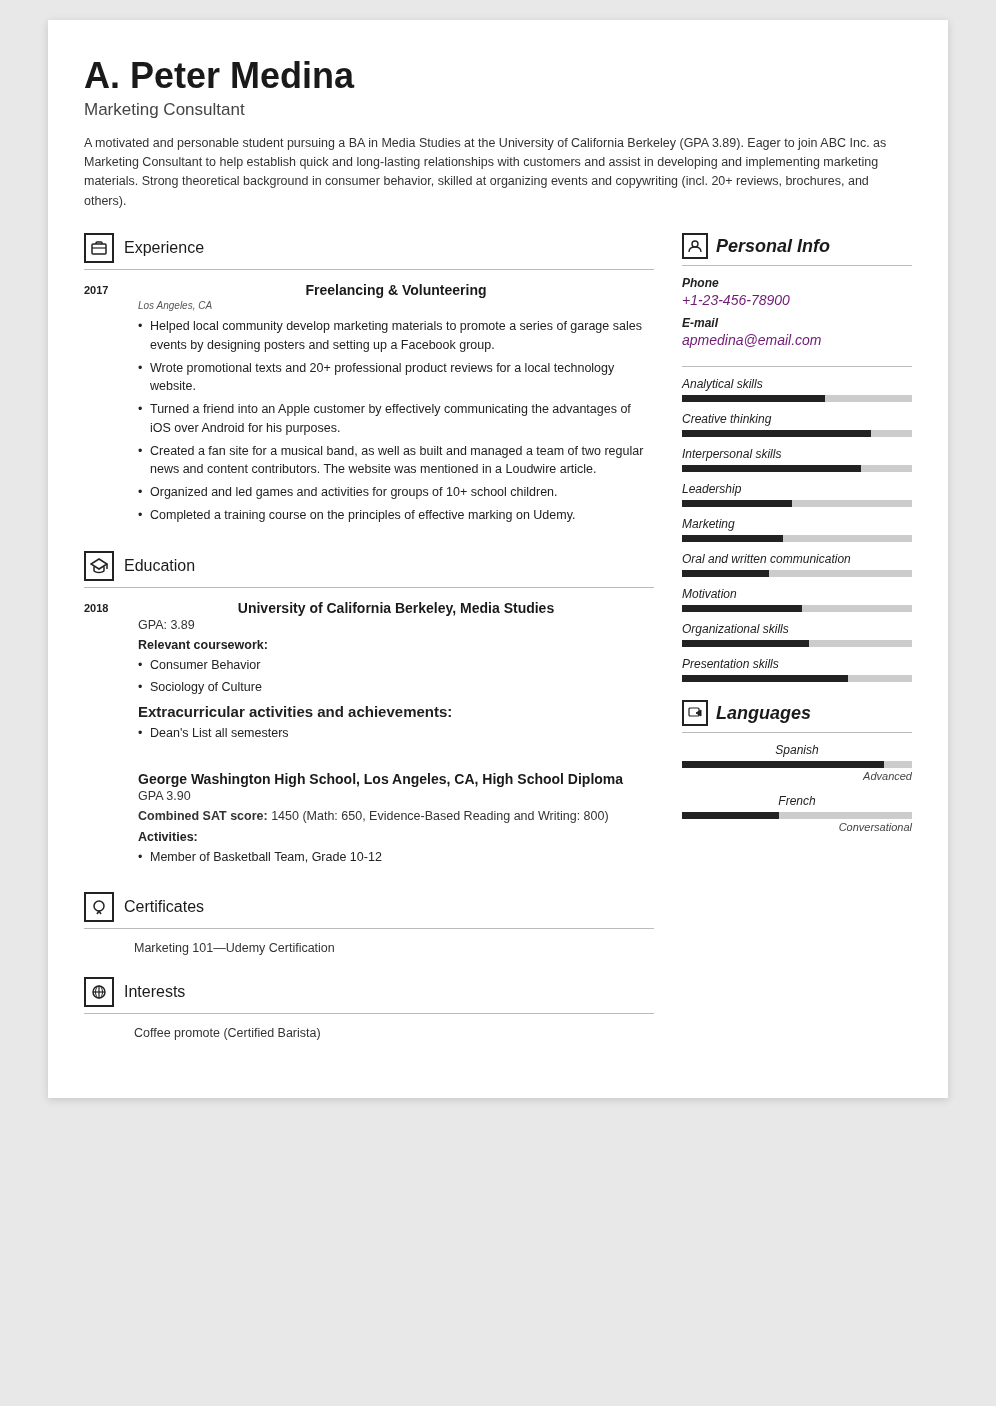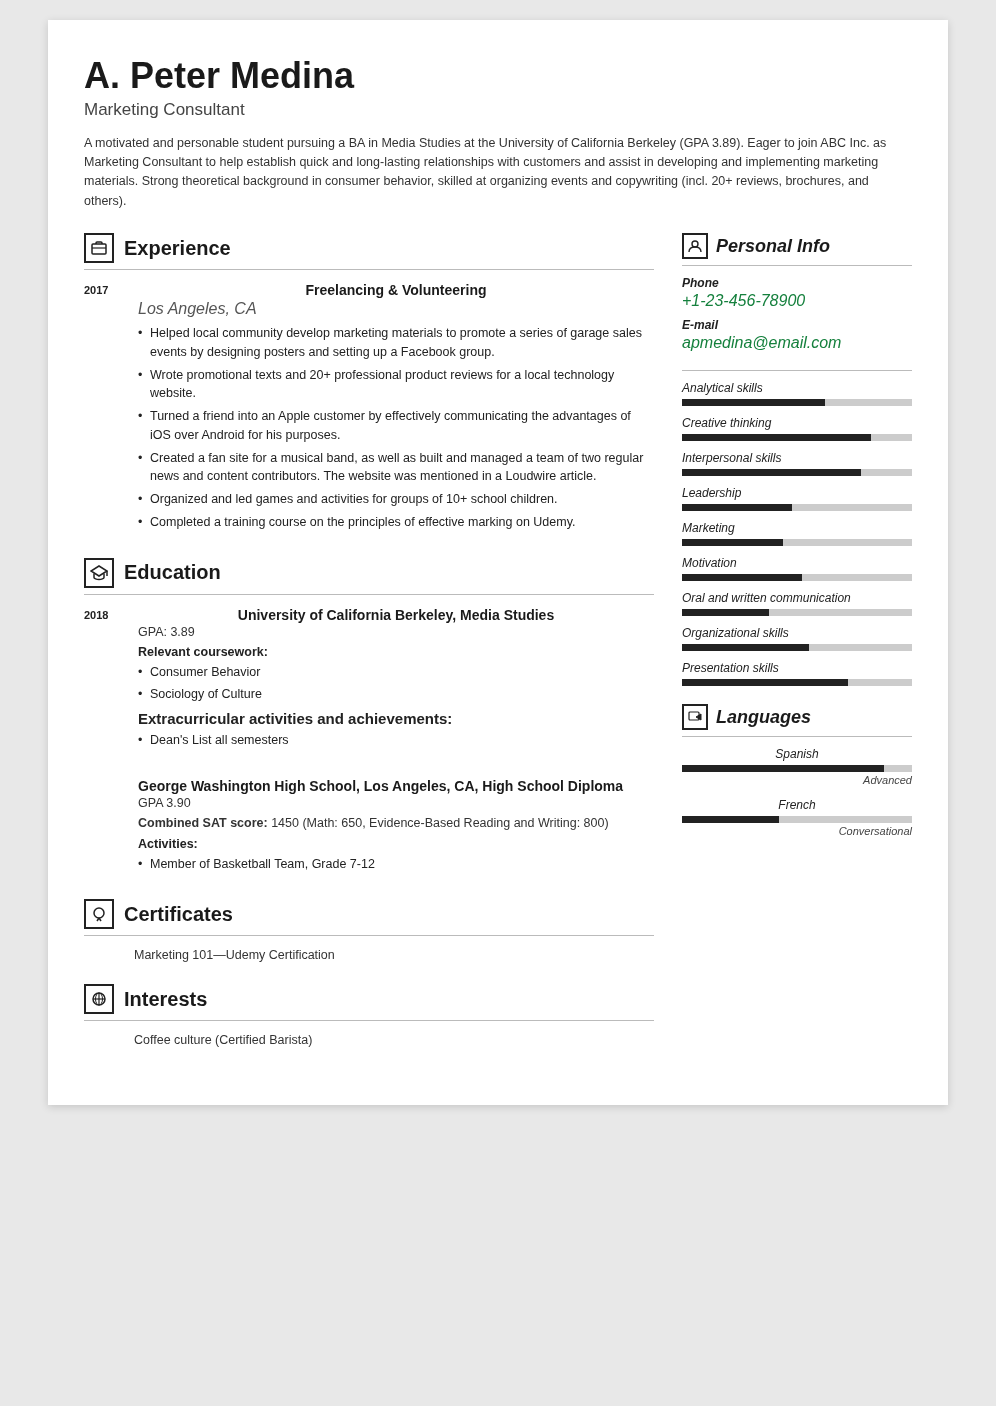--- a/index.html
+++ b/index.html
@@ -60,22 +60,22 @@
       width: 30px;
       height: 30px;
       border: 2.5px solid #222;
       display: flex;
       align-items: center;
       justify-content: center;
       font-size: 15px;
       flex-shrink: 0;
     }
     .section-title {
-      font-size: 20px;
-      font-weight: bold;
+      font-size: 16px;
+      font-weight: normal;
       color: #1a1a1a;
     }
     .section-divider {
       border: none;
       border-top: 1.5px solid #bbb;
       margin-bottom: 12px;
     }
     .entry-row {
       display: flex;
       gap: 18px;
@@ -93,21 +93,21 @@
       flex: 1;
     }
     .entry-title {
       font-size: 14px;
       font-weight: bold;
       color: #1a1a1a;
       margin-bottom: 2px;
       text-align: center;
     }
     .entry-subtitle {
-      font-size: 16px;
+      font-size: 10px;
       color: #555;
       font-style: italic;
       margin-bottom: 6px;
     }
     .bullet-list {
       list-style: none;
       padding: 0;
       margin: 0;
     }
     .bullet-list li {
@@ -185,22 +185,22 @@
       border-top: 1.5px solid #bbb;
       margin-bottom: 10px;
     }
     .info-label {
       font-size: 12px;
       font-weight: bold;
       color: #222;
       margin-bottom: 2px;
     }
     .info-value {
-      font-size: 16px;
-      color: #15803d;
+      font-size: 14px;
+      color: #701a75;
       margin-bottom: 8px;
     }
     .skill-row {
       margin-bottom: 10px;
     }
     .skill-name {
       font-size: 12px;
       color: #222;
       margin-bottom: 4px;
     }
@@ -337,21 +337,21 @@
           <div class="entry-year"></div>
           <div class="entry-content">
             <div class="hs-title">George Washington High School, Los Angeles, CA, High School Diploma</div>
             <div class="gpa-text">GPA 3.90</div>
             <div class="sat-text">
               <span style="font-weight:bold;">Combined SAT score:</span>
               <span>1450 (Math: 650, Evidence-Based Reading and Writing: 800)</span>
             </div>
             <div class="activities-label">Activities:</div>
             <ul class="bullet-list">
-            <li>Member of Basketball Team, Grade 7-12</li>
+            <li>Member of Basketball Team, Grade 10-12</li>
               </ul>
           </div>
         </div>
       </div>
 
       <div class="section">
         <div class="section-header">
           <div class="section-icon">
             <svg width="16" height="16" viewBox="0 0 16 16" fill="none">
               <circle cx="8" cy="7" r="5" stroke="#222" stroke-width="1.5" fill="none"></circle>
@@ -371,21 +371,21 @@
             <svg width="16" height="16" viewBox="0 0 16 16" fill="none">
               <circle cx="8" cy="8" r="6" stroke="#222" stroke-width="1.5" fill="none"></circle>
               <line x1="8" y1="2" x2="8" y2="14" stroke="#222" stroke-width="1.2"></line>
               <line x1="2" y1="8" x2="14" y2="8" stroke="#222" stroke-width="1.2"></line>
               <ellipse cx="8" cy="8" rx="3.5" ry="6" stroke="#222" stroke-width="1"></ellipse>
             </svg>
           </div>
           <span class="section-title">Interests</span>
         </div>
         <hr class="section-divider">
-        <div class="interests-text">Coffee culture (Certified Barista)</div>
+        <div class="interests-text">Coffee promote (Certified Barista)</div>
       </div>
 
     </div>
 
     <div class="right-col">
 
       <div class="right-section">
         <div class="right-section-header">
           <div class="right-section-icon">
             <svg width="14" height="14" viewBox="0 0 14 14" fill="none">
@@ -429,29 +429,29 @@
       <div class="skill-bar-fill" style="width:48%"></div>
     </div>
   </div>
             <div class="skill-row">
     <div class="skill-name">Marketing</div>
     <div class="skill-bar-bg">
       <div class="skill-bar-fill" style="width:44%"></div>
     </div>
   </div>
             <div class="skill-row">
+    <div class="skill-name">Oral and written communication</div>
+    <div class="skill-bar-bg">
+      <div class="skill-bar-fill" style="width:38%"></div>
+    </div>
+  </div>
+            <div class="skill-row">
     <div class="skill-name">Motivation</div>
     <div class="skill-bar-bg">
       <div class="skill-bar-fill" style="width:52%"></div>
-    </div>
-  </div>
-            <div class="skill-row">
-    <div class="skill-name">Oral and written communication</div>
-    <div class="skill-bar-bg">
-      <div class="skill-bar-fill" style="width:38%"></div>
     </div>
   </div>
             <div class="skill-row">
     <div class="skill-name">Organizational skills</div>
     <div class="skill-bar-bg">
       <div class="skill-bar-fill" style="width:55%"></div>
     </div>
   </div>
             <div class="skill-row">
     <div class="skill-name">Presentation skills</div>

